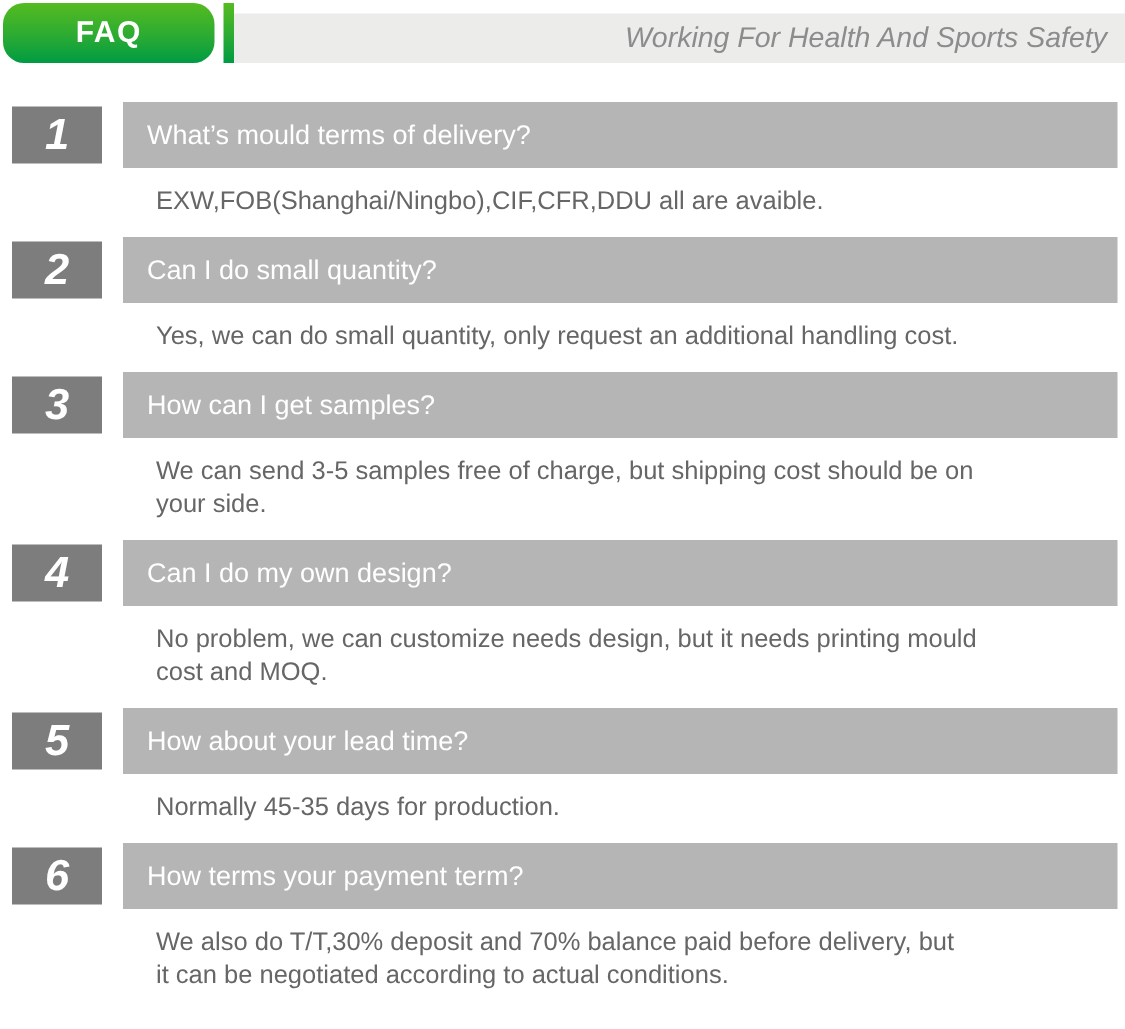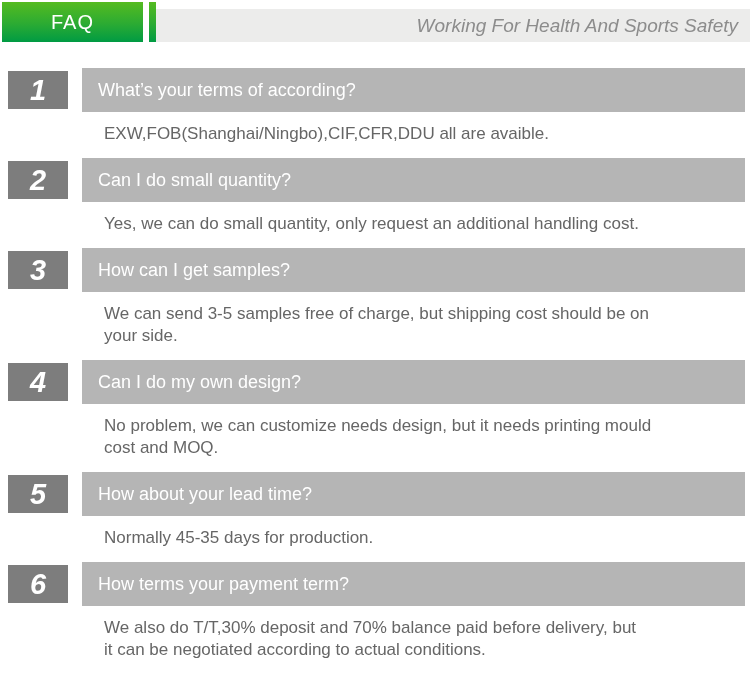--- a/index.html
+++ b/index.html
@@ -16,27 +16,28 @@
     display: flex;
     align-items: flex-start;
     margin: 2px 0 0 2px;
     height: 40px;
   }
   .faq-badge {
     width: 141px;
     height: 40px;
     background: linear-gradient(180deg, #55bb20 0%, #2bab33 55%, #009b43 100%);
     color: #ffffff;
-    font-weight: normal;
+    font-weight: bold;
     font-size: 20px;
     letter-spacing: 1px;
     display: flex;
     align-items: center;
     justify-content: center;
     flex: none;
+    border-radius: 14px;
   }
   .badge-gap { width: 6px; height: 40px; flex: none; }
   .green-stripe {
     width: 7px;
     height: 40px;
     flex: none;
     background: linear-gradient(180deg, #55bb20 0%, #2bab33 55%, #009b43 100%);
   }
   .slogan-bar {
     flex: 1;
@@ -104,21 +105,21 @@
     <span>Working For Health And Sports Safety</span>
   </div>
 </div>
 
 <div class="sections">
 
   <div class="section">
     <div class="q-row">
       <div class="q-num">1</div>
       <div class="q-bar">
-        <span>What’s your terms of according?</span>
+        <span>What’s mould terms of delivery?</span>
       </div>
     </div>
     <div class="answer">EXW,FOB(Shanghai/Ningbo),CIF,CFR,DDU all are avaible.</div>
   </div>
 
   <div class="section">
     <div class="q-row">
       <div class="q-num">2</div>
       <div class="q-bar">
         <span>Can I do small quantity?</span>

